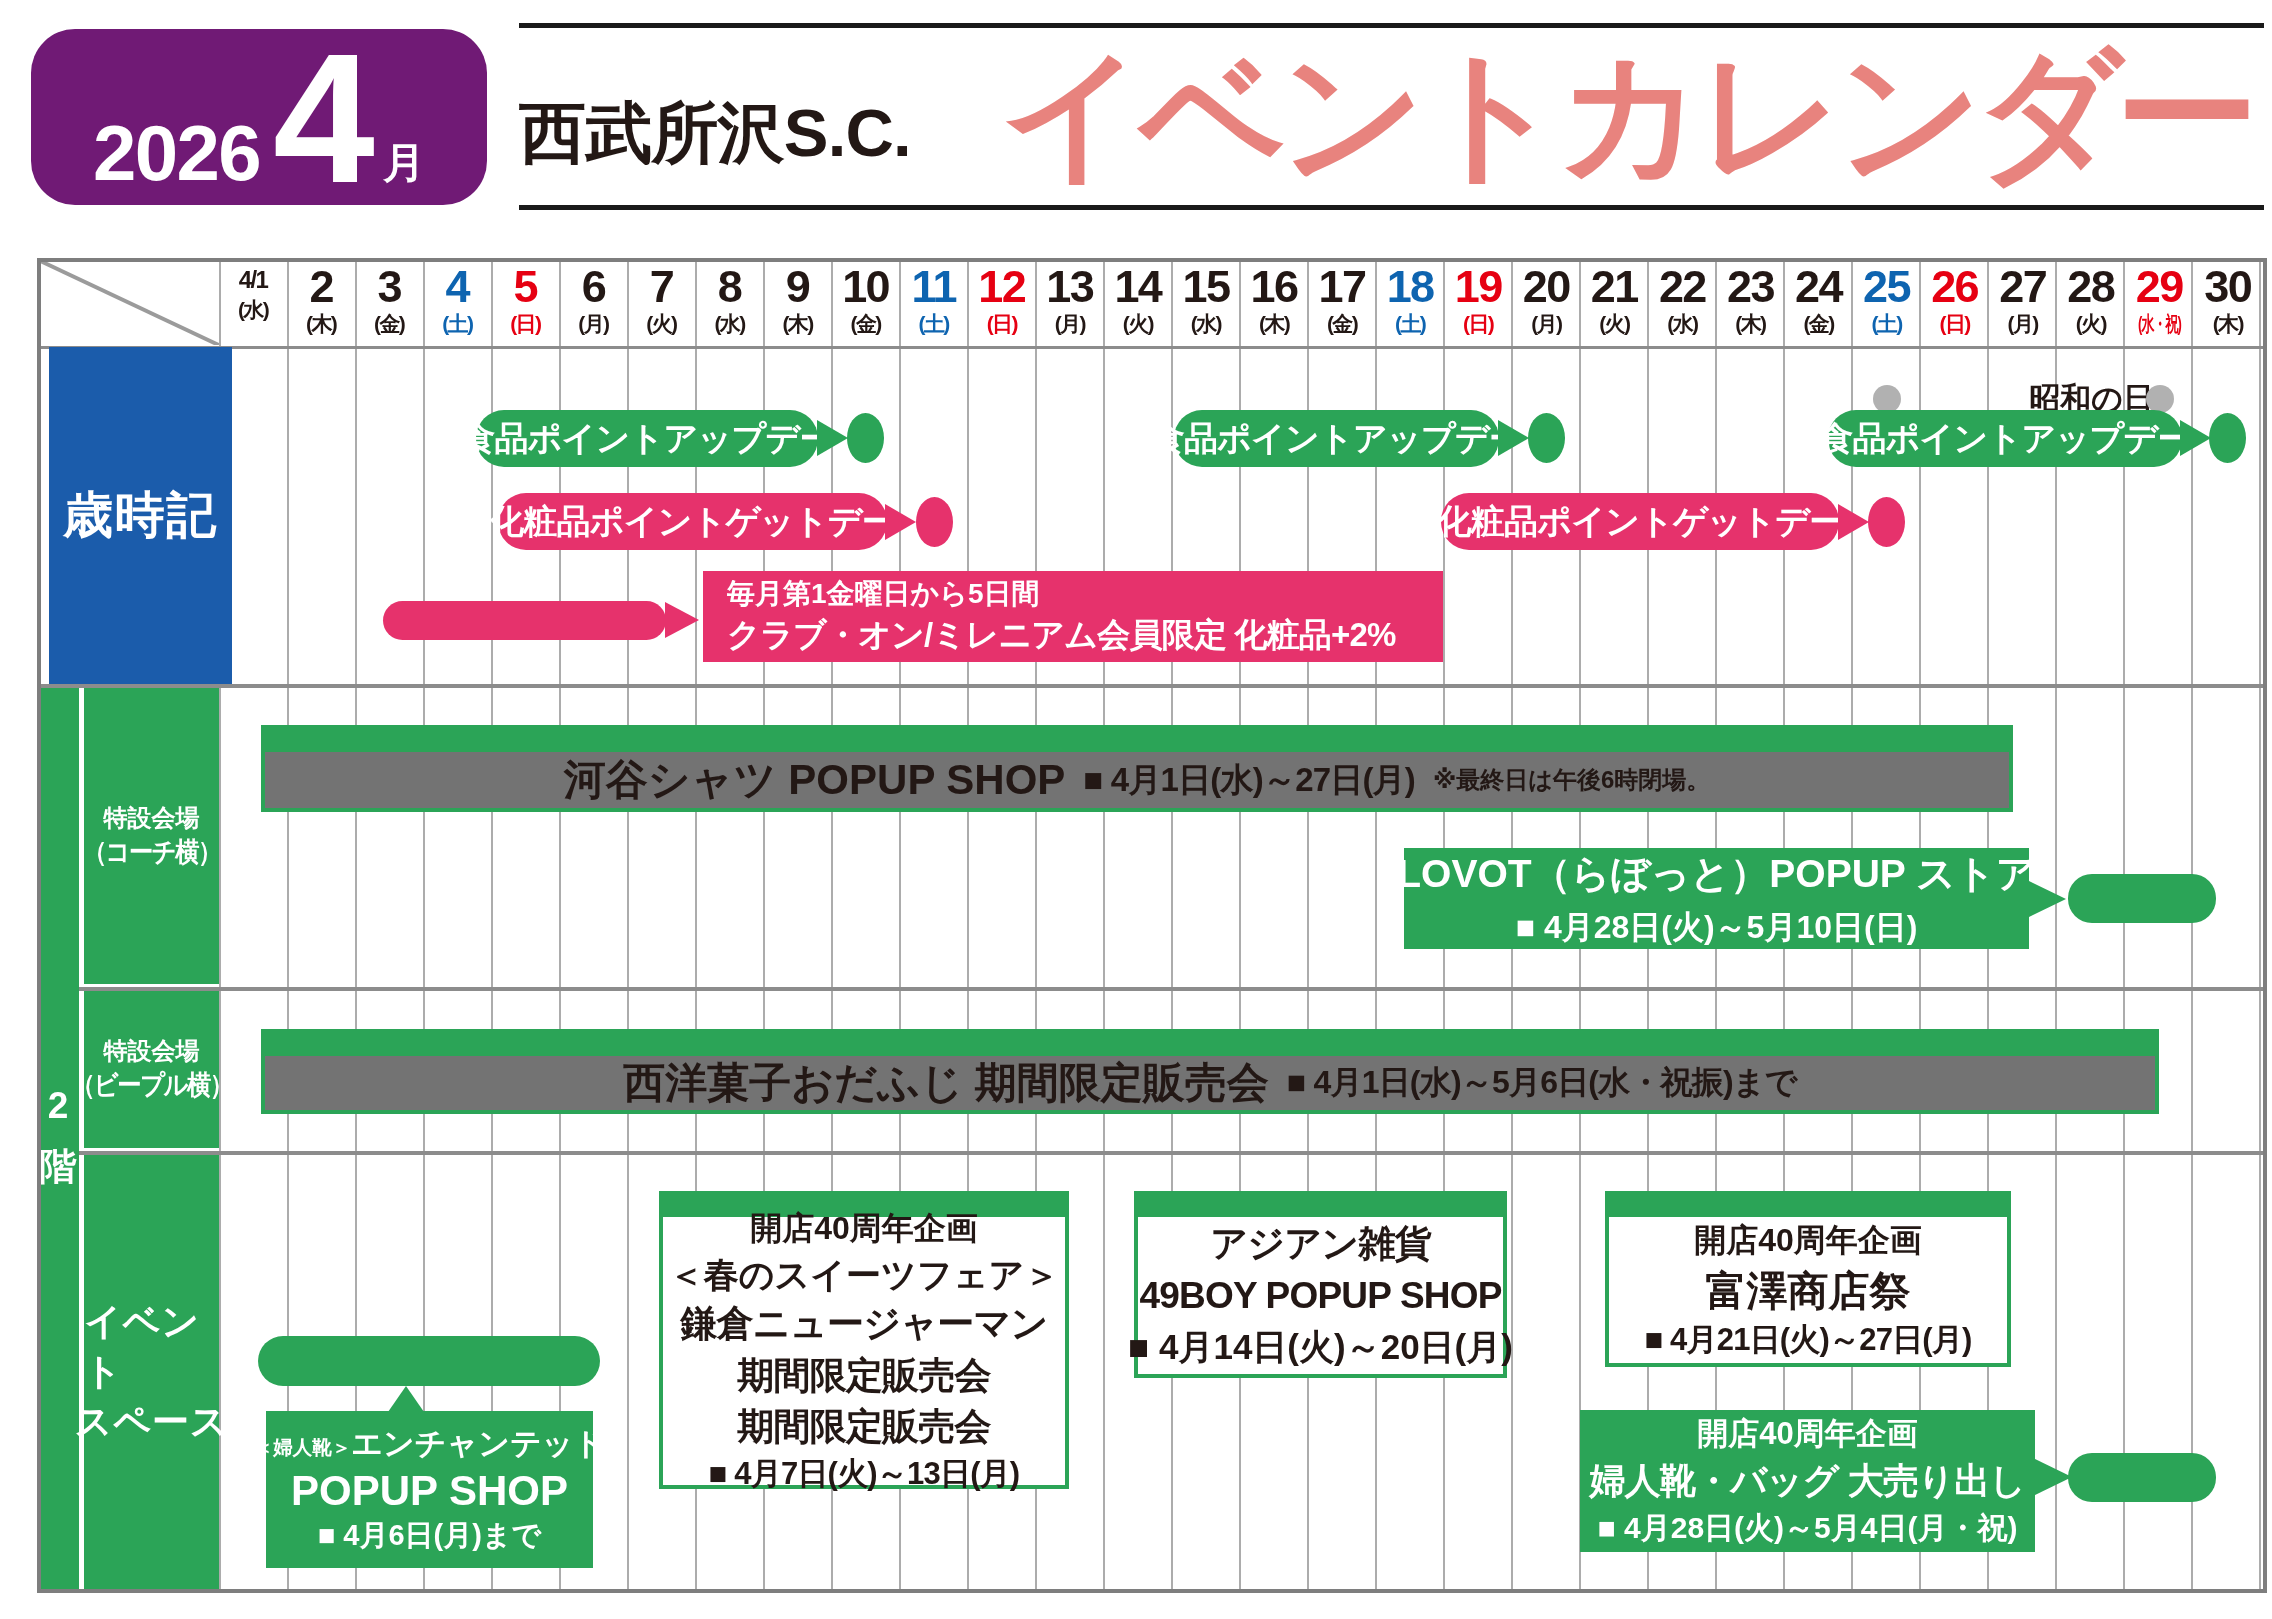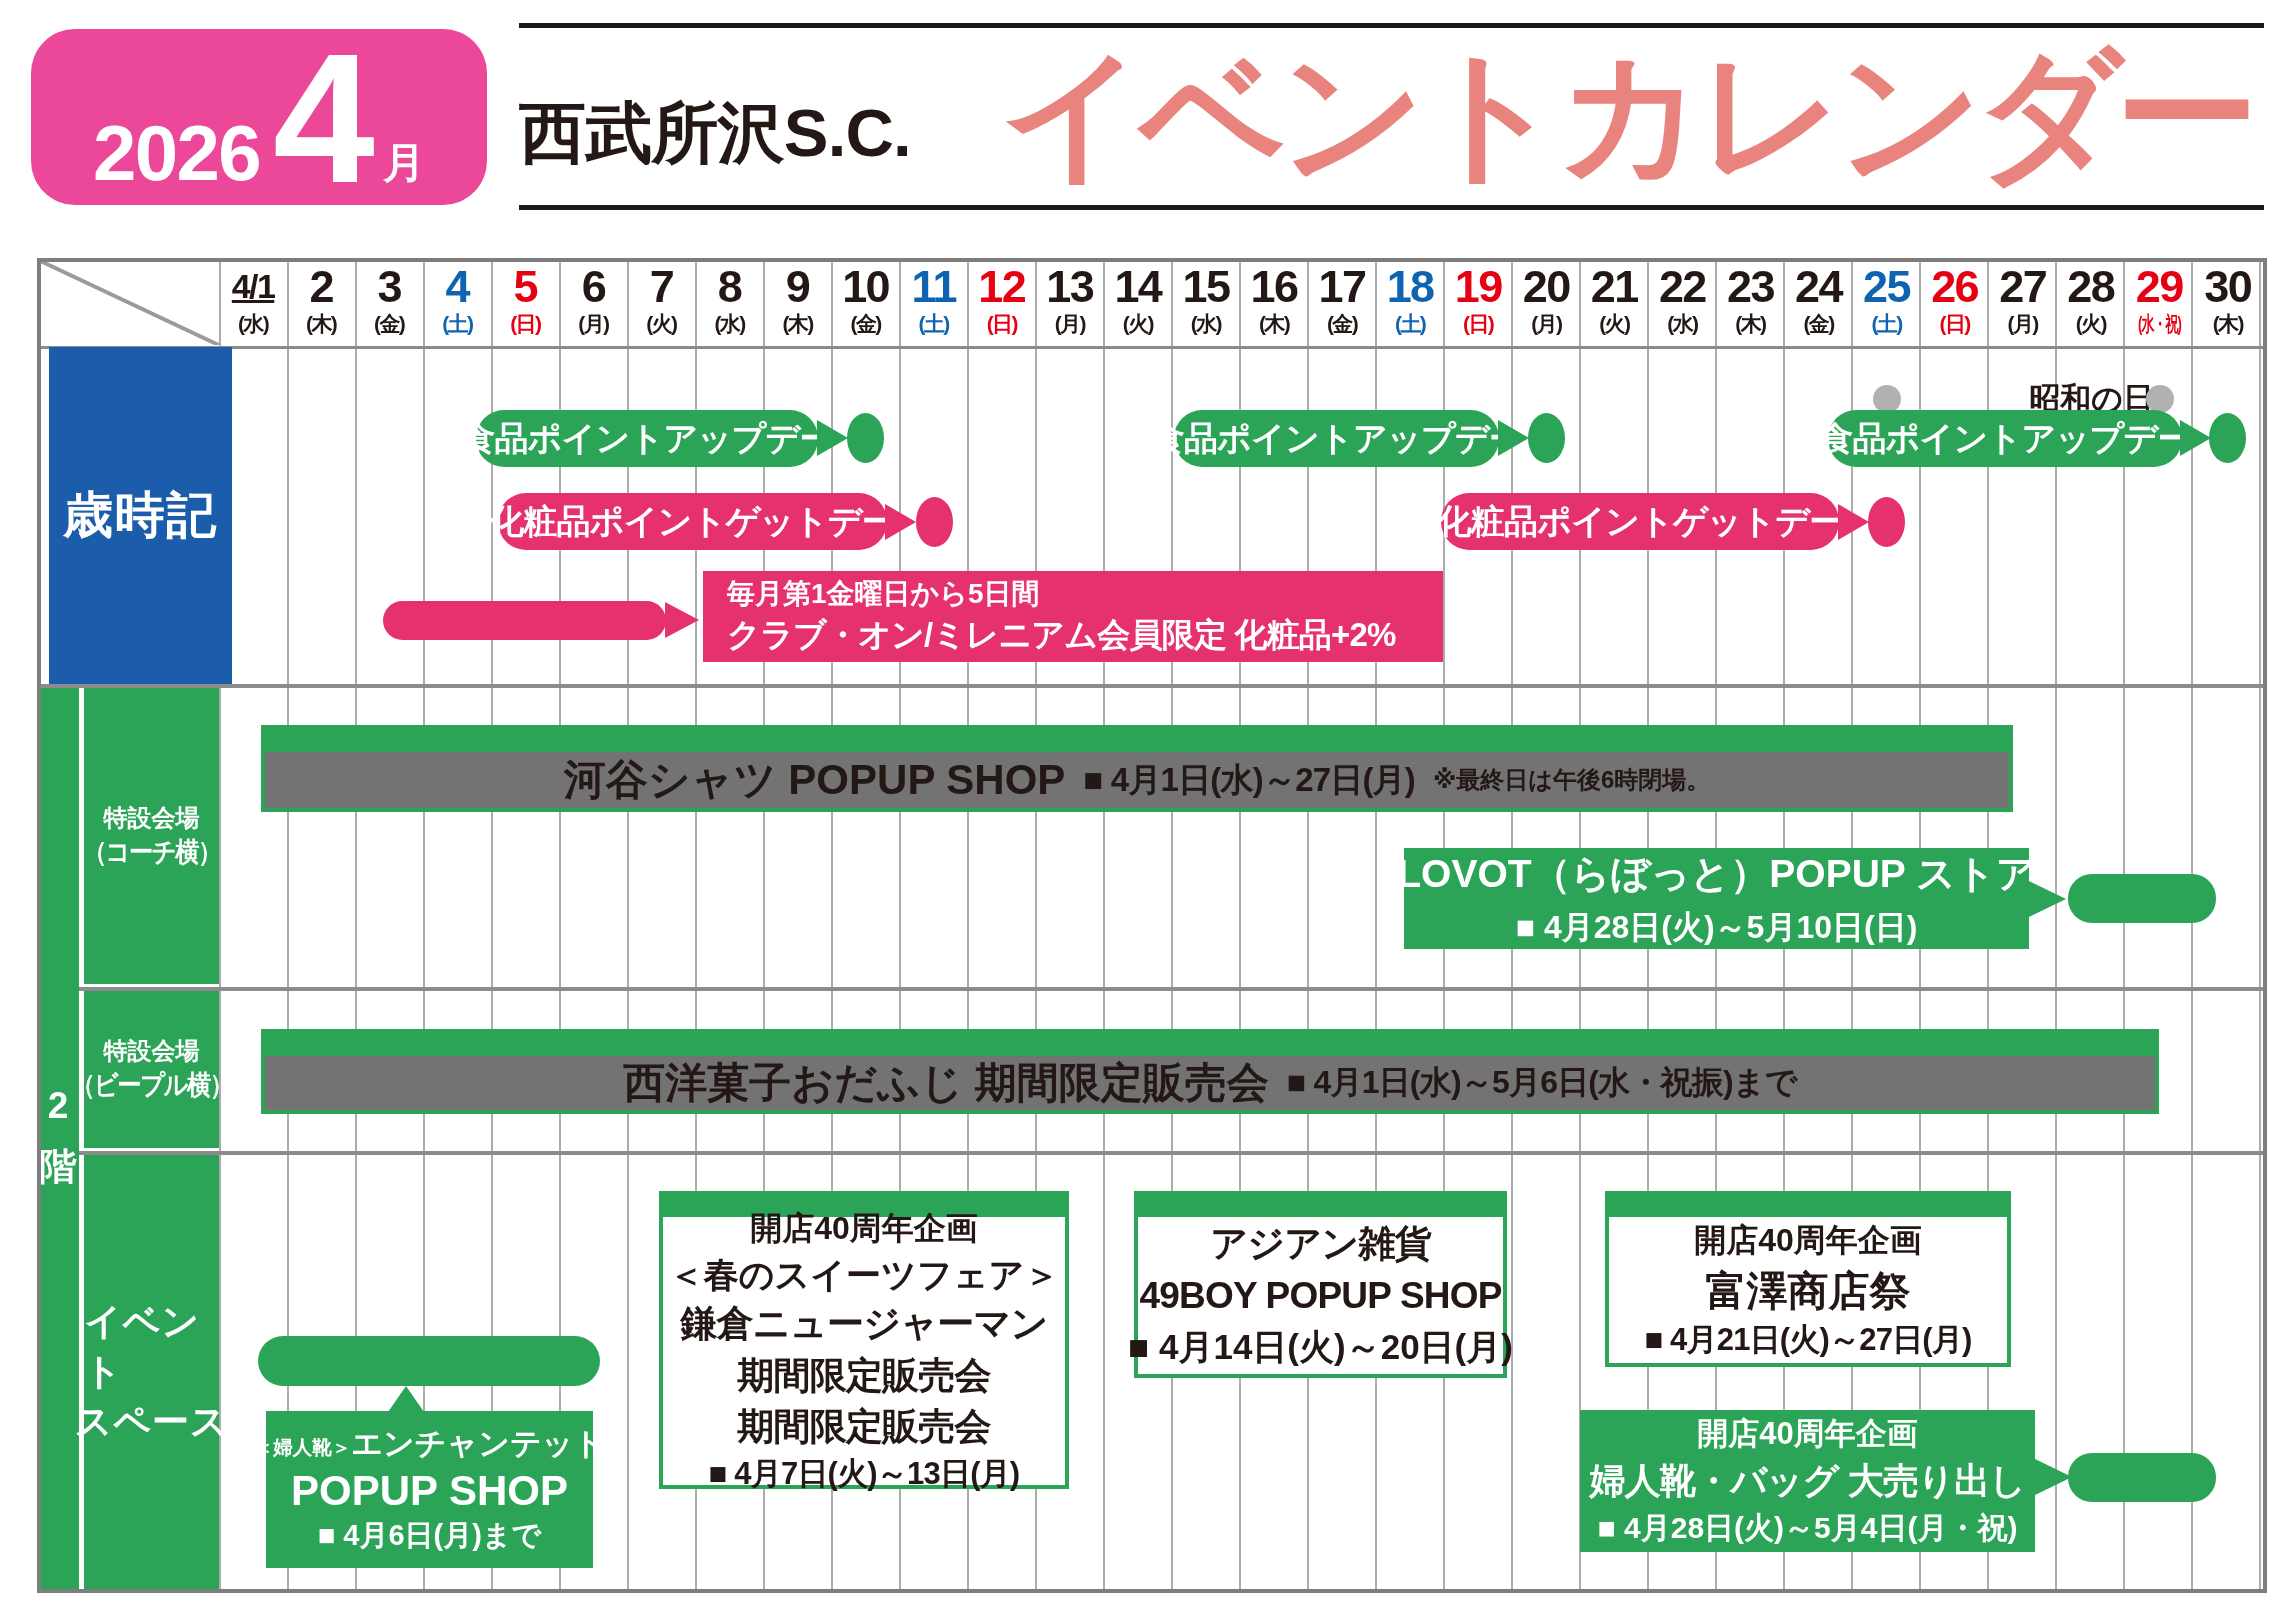--- a/index.html
+++ b/index.html
@@ -1,21 +1,21 @@
 <!DOCTYPE html>
 <html style="font-size:13px"><head>
 <meta charset="utf-8">
 <style>
   html,body{margin:0;padding:0;background:#ffffff;}
   .page{position:relative;width:2273px;height:1619px;background:#fff;overflow:hidden;
         font-family:"Liberation Sans","DejaVu Sans",sans-serif;color:#231815;}
   .abs{position:absolute;}
 
   
-  .month-box{left:31px;top:29px;width:456px;height:176px;border-radius:44px;background:#ec4899;
+  .month-box{left:31px;top:29px;width:456px;height:176px;border-radius:44px;background:#701a75;
              display:flex;align-items:flex-end;justify-content:center;gap:13px;padding-bottom:14.6px;box-sizing:border-box;color:#fff;}
   .mb-year{font-size:78px;font-weight:bold;line-height:.95;letter-spacing:-1.6px;}
   .mb-month{font-size:183px;font-weight:bold;line-height:.78;letter-spacing:-4.9px;}
   .mb-unit{font-size:42px;font-weight:bold;line-height:1;padding-bottom:6.5px;}
   .rule{left:519px;width:1745px;height:4.9px;background:#1a1a1a;}
   .rule-top{top:23px;} .rule-bottom{top:205px;}
   .store-name{left:519px;top:88px;font-size:67px;font-weight:bold;letter-spacing:-0.8px;}
   .big-title{left:1000px;top:39px;width:1266px;font-size:144px;font-weight:bold;color:#E8837E;
              letter-spacing:-8px;line-height:1.05;white-space:nowrap;}
 
@@ -27,21 +27,21 @@
   .sep-h{top:346px;height:3.2px;}
   .sep-1{top:684px;height:4px;}
   .sep-2{top:987px;height:4px;}
   .sep-3{top:1151px;height:4px;}
   .corner{left:40px;top:261px;width:179px;height:84px;background:#fff;}
 
   
   .dates-row{left:219px;top:263px;width:2043px;height:83px;display:flex;}
   .day-cell{flex:1;display:flex;flex-direction:column;align-items:center;padding-top:0.8px;box-sizing:border-box;}
   .dnum{font-size:45px;font-weight:bold;line-height:1.02;letter-spacing:-1.6px;}
-  .dnum-sm{font-size:34px;line-height:1.35;text-decoration:underline;}
+  .dnum-sm{font-size:24px;line-height:1.35;}
   .ddow{font-size:21px;font-weight:bold;letter-spacing:-1.6px;white-space:nowrap;}
   .ddow-sm{transform:scaleX(.62);transform-origin:center;}
   .day-sa{color:#0E64B0;} .day-su{color:#E60012;}
 
   
   .lbl-saijiki{left:37px;top:347px;width:183px;height:337px;background:#1B5CAB;color:#fff;
                display:flex;align-items:center;justify-content:center;font-size:50px;font-weight:bold;letter-spacing:1.6px;margin-left:12px;}
   .floor-col{left:37px;top:688px;width:42px;height:901px;background:#2BA457;color:#fff;
              display:flex;flex-direction:column;align-items:center;justify-content:center;gap:14.6px;font-size:37px;font-weight:bold;}
   .vlabel{left:84px;width:135px;background:#2BA457;color:#fff;display:flex;flex-direction:column;

